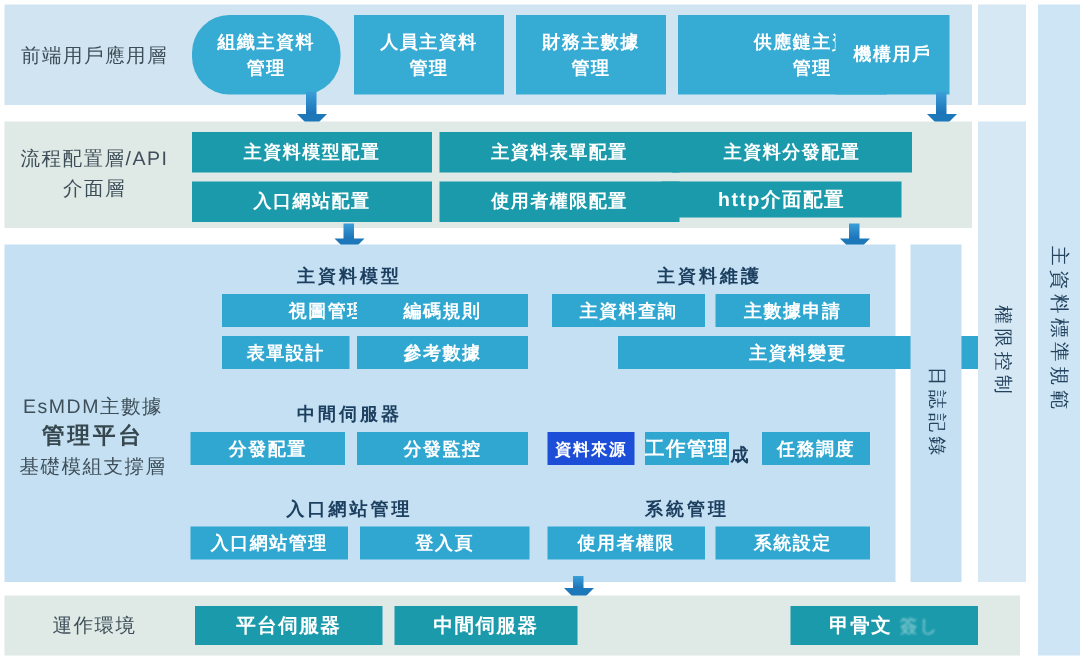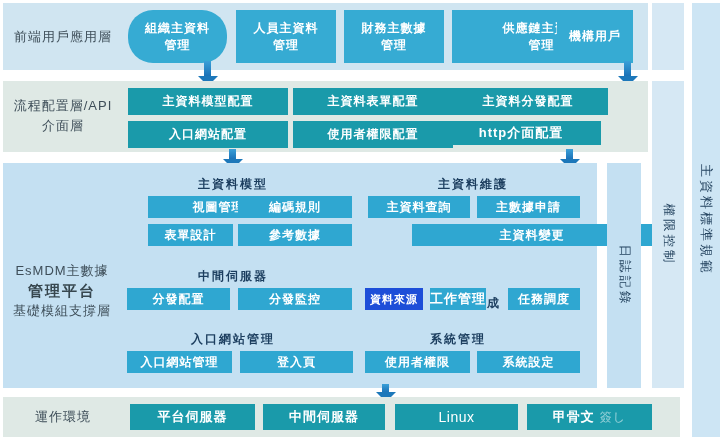--- a/index.html
+++ b/index.html
@@ -132,21 +132,20 @@
 
   <div class="arrow" style="left:376px;top:384px;height:18px;">
     <span class="shaft" style="height:9px;"></span>
     <span class="head"></span>
   </div>
 
   <div class="panel p-green" style="left:3px;top:397px;width:677px;height:40px;"></div>
   <div class="side-label" style="left:8px;top:404px;width:110px;height:26px;">運作環境</div>
   <div class="box b-teal b-big" style="left:130px;top:404px;width:125px;height:26px;">平台伺服器</div>
   <div class="box b-teal b-big" style="left:263px;top:404px;width:122px;height:26px;">中間伺服器</div>
-  <div class="box b-teal b-linux" style="left:395px;top:404px;width:123px;height:26px;">Linux</div>
   <div class="box b-teal b-big" style="left:527px;top:404px;width:125px;height:26px;">
     <span>甲骨文</span>
     <span class="wm">簽し</span>
   </div>
 
   <div class="vbar p-blue2" style="left:607px;top:163px;width:34px;height:225px;">
     <span class="vtext">日誌記錄</span>
   </div>
 
   <div class="panel p-blue3" style="left:652px;top:3px;width:32px;height:67px;"></div>

